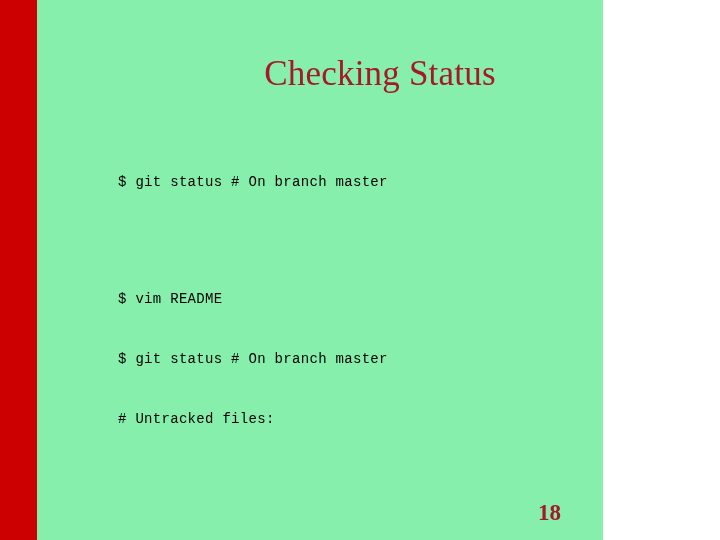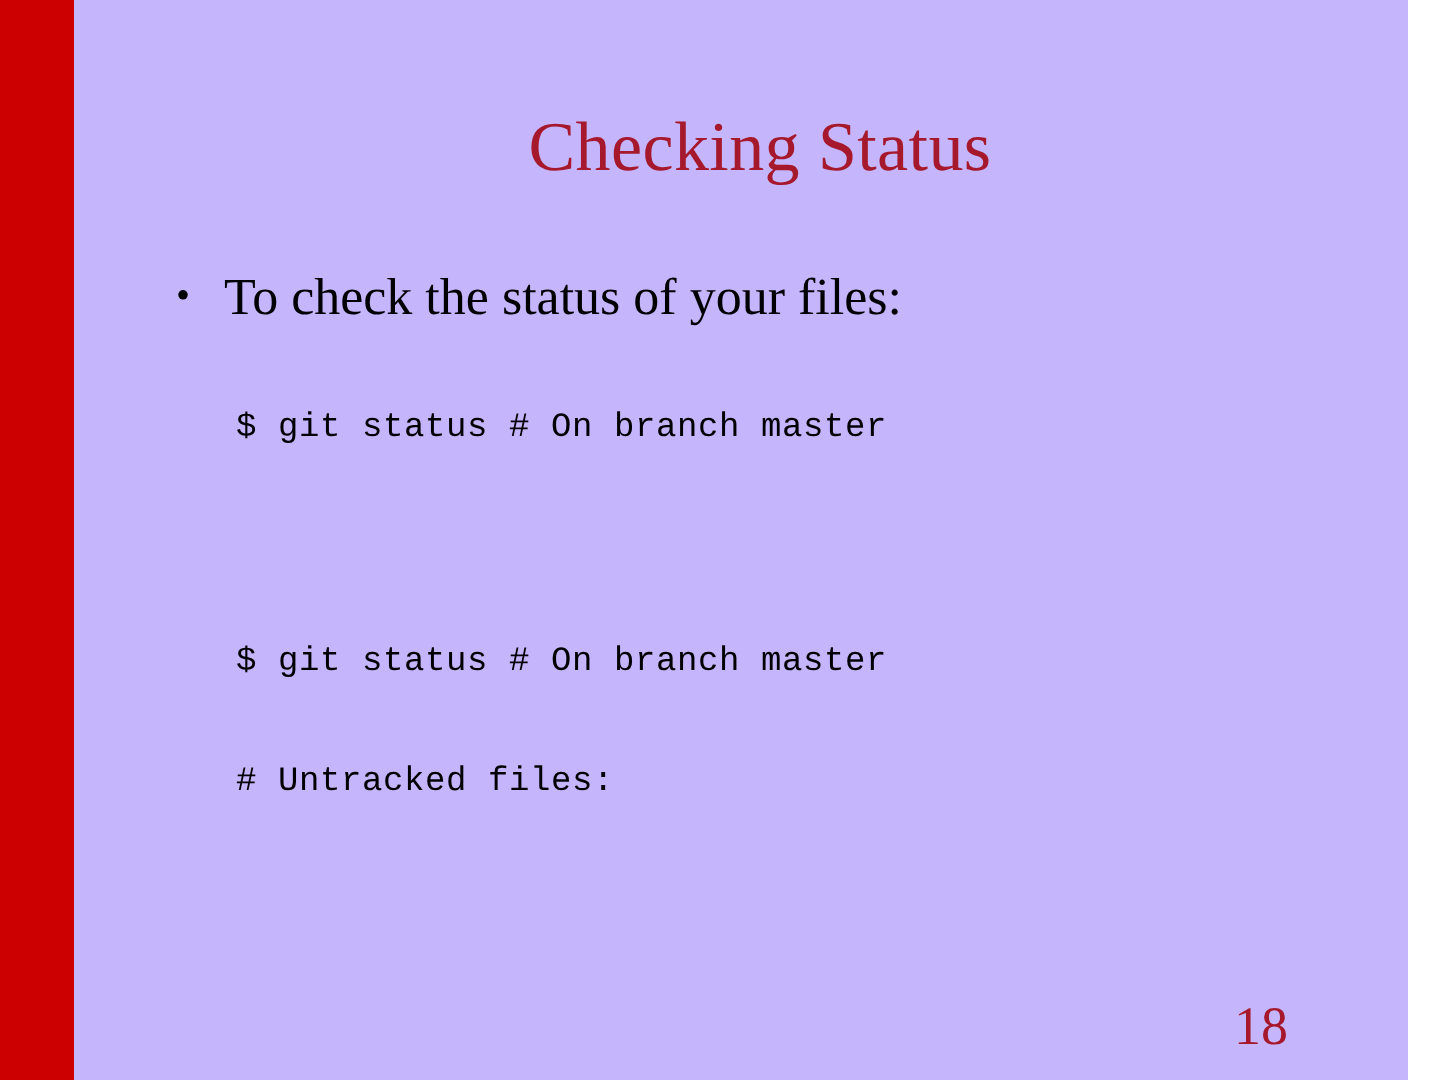--- a/index.html
+++ b/index.html
@@ -5,23 +5,23 @@
   html, body {
     margin: 0;
     padding: 0;
     background: #ffffff;
   }
   body {
     font-family: "Liberation Serif", "DejaVu Serif", serif;
   }
   #slide {
     position: relative;
-    width: 704px;
+    width: 603px;
     height: 540px;
-    background: #c4b5fd;
+    background: #86efac;
     overflow: hidden;
   }
   
   #left-band {
     position: absolute;
     left: 0;
     top: 0;
     width: 37px;
     height: 540px;
     background: #cc0000;
@@ -62,67 +62,66 @@
     font-size: 20px;
     vertical-align: 3px;
   }
   .bullet-label {
     display: inline;
   }
   .code-block {
     margin-left: 30px;
     color: #000000;
     font-family: "Liberation Mono", "DejaVu Sans Mono", monospace;
-    font-size: 17px;
+    font-size: 14px;
     line-height: 20px;
     letter-spacing: 0.3px;
     white-space: pre;
   }
   .code-line {
     display: block;
     white-space: pre;
   }
   #gap-after-block1 { height: 16px; }
   #gap-after-bullet2 { height: 1px; }
   
   #page-number {
     position: absolute;
-    right: 60px;
+    right: 42px;
     top: 497px;
     color: #a6182b;
     font-family: "Liberation Serif", "DejaVu Serif", serif;
-    font-size: 27px;
+    font-size: 23px;
     line-height: 32px;
+    font-weight: bold;
   }
 </style>
 </head>
 <body>
 
 <div id="slide">
 
   <div id="left-band"></div>
 
   <div id="slide-title">Checking Status</div>
 
   <div id="body-content">
 
-    <div class="bullet-row">
-      <span class="bullet-marker">•</span><span class="bullet-label">To check the status of your files:</span>
-    </div>
 
     <div class="code-block">
       <span class="code-line">$ git status # On branch master</span>
     </div>
 
     <div id="gap-after-block1"></div>
 
 
     <div id="gap-after-bullet2"></div>
 
     <div class="code-block">
+      <span class="code-line">$ vim README</span>
       <span class="code-line">$ git status # On branch master</span>
       <span class="code-line"># Untracked files:</span>
       
       
       
       
       
     </div>
 
   </div>

